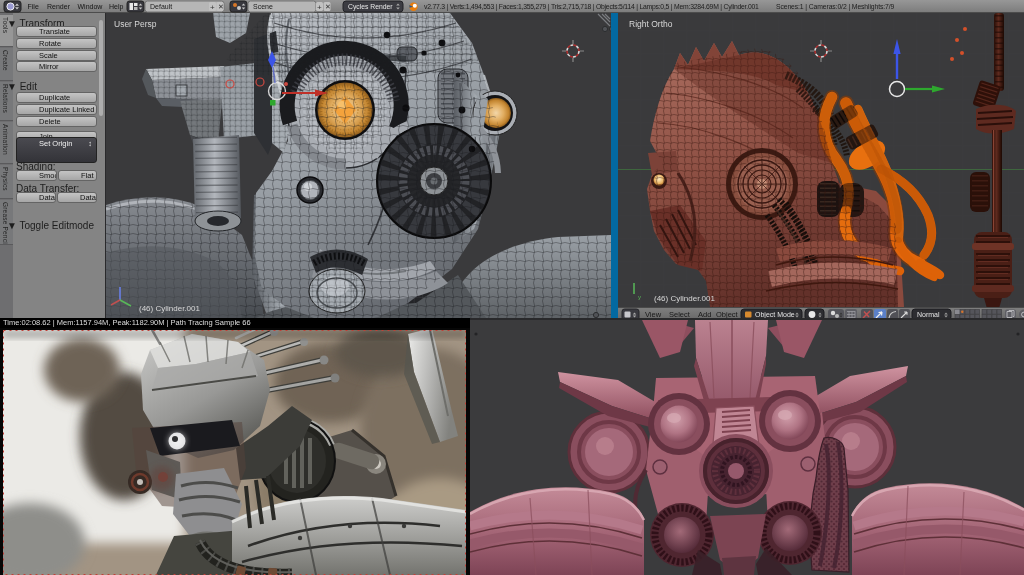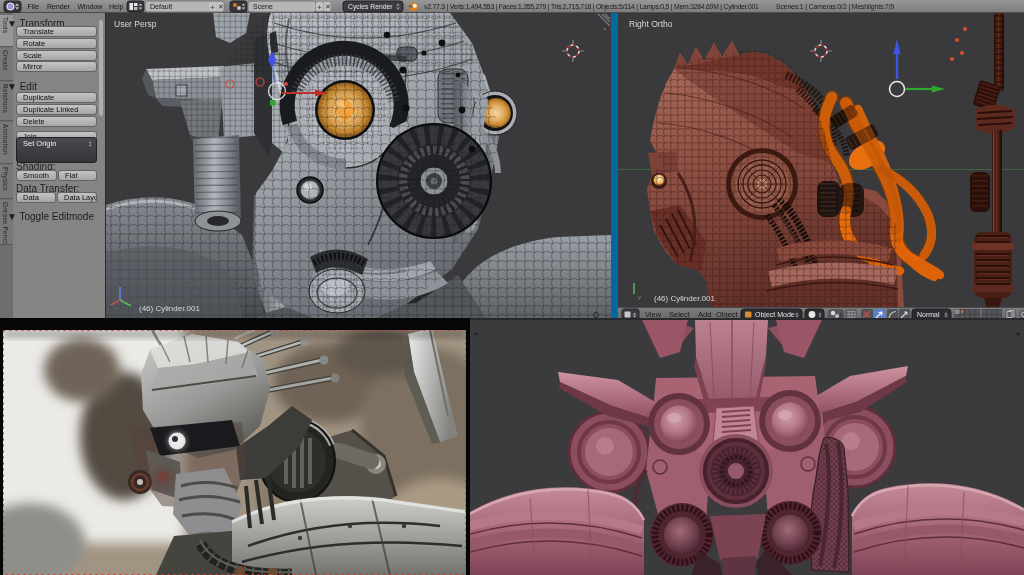--- a/index.html
+++ b/index.html
@@ -7,21 +7,21 @@
 #root{position:relative;width:1024px;height:575px}
 .abs{position:absolute}
 
 #topbar{left:0;top:0;width:1024px;height:13px;background:linear-gradient(#979797,#7d7d7d);border-bottom:1px solid #4c4c4c;font-size:8.5px;color:#151515}
 .darkbtn{background:linear-gradient(#46464c,#303036);border:1px solid #26262a;border-radius:2.5px;color:#e6e6e6}
 
 #shelf{left:0;top:13px;width:105px;height:305px;background:#848484}
 #tabs{position:absolute;left:0;top:0;width:13px;height:305px;background:#6e6e70}
 .tab{position:absolute;left:0;width:13px;background:#77787a;border-bottom:1px solid #5a5a5c;color:#252525;font-size:6.5px;overflow:hidden}
 .tab span{position:absolute;left:2px;top:2px;writing-mode:vertical-rl;white-space:nowrap;letter-spacing:0.2px}
-.tb{position:absolute;left:16px;width:81px;height:11px;background:linear-gradient(#c4c4c4,#a6a6a6);border:1px solid #646464;border-radius:3px;font-size:7.5px;color:#111;line-height:10px;padding-left:6px;white-space:nowrap;overflow:hidden}
+.tb{position:absolute;left:16px;width:81px;height:11px;background:linear-gradient(#c4c4c4,#a6a6a6);border:1px solid #646464;border-radius:3px;font-size:7.5px;color:#111;line-height:10px;padding-left:22px;white-space:nowrap;overflow:hidden}
 .lbl{position:absolute;left:16px;font-size:10px;color:#1d1d1d}
 .hdr{position:absolute;left:7px;font-size:10px;color:#1d1d1d}
 
 #vpmain{left:105px;top:13px;width:505px;height:305px;background:#3a3a3c;border-left:1px solid #2a2a2c}
 #vpright{left:611px;top:13px;width:413px;height:314px;background:#3a3a3c;border-left:7px solid #0369a1}
 #vph{position:absolute;left:0;top:294px;width:413px;height:13px;background:linear-gradient(#7e7e7e,#686868);border-top:1px solid #4a4a4a;font-size:8.5px;color:#181818}
 #renderpane{left:0;top:318px;width:470px;height:257px;background:#060606}
 #renderbar{position:absolute;left:0;top:0;width:470px;height:10px;background:#000;color:#dedede;font-size:7.5px;line-height:10px;padding-left:3px;white-space:nowrap}
 #vppink{left:470px;top:318px;width:554px;height:257px;background:#3b3b3d;border-top:2px solid #29292b}
 .wlab{position:absolute;color:#d8d8d8;font-size:8.5px}
@@ -106,21 +106,21 @@
   <div class="tb" style="top:91px">Duplicate Linked</div>
   <div class="tb" style="top:103px">Delete</div>
   <div class="tb" style="top:118px">Join</div>
   <div class="tb darkbtn" style="top:124px;height:26px;background:linear-gradient(#4a4a50,#333338);border-color:#222;color:#efefef;line-height:12px">Set Origin<span style="float:right;margin-right:4px">↕</span></div>
   <div class="lbl" style="top:148px">Shading:</div>
   <div class="tb" style="top:157px;width:41px">Smooth</div>
   <div class="tb" style="top:157px;left:58px;width:39px">Flat</div>
   <div class="lbl" style="top:170px">Data Transfer:</div>
   <div class="tb" style="top:179px;width:40px">Data</div>
   <div class="tb" style="top:179px;left:57px;width:40px;font-size:7.5px">Data Layo..</div>
-  <div class="hdr" style="top:198px">▼ Toggle Editmode</div>
+  <div class="hdr" style="top:207px">▼ Toggle Editmode</div>
   <div style="position:absolute;left:99px;top:7px;width:4px;height:96px;background:#aeaeae;border-radius:2px"></div>
 </div>
 
 <div id="vpmain" class="abs">
   <svg width="505" height="305" viewBox="0 0 505 305">
   <defs>
     <pattern id="wg" width="9" height="9" patternUnits="userSpaceOnUse">
       <path d="M0 4.5 Q4.5 6.5 9 4.5 M4.5 0 Q6.5 4.5 4.5 9" fill="none" stroke="#17191d" stroke-width="0.8" stroke-opacity="0.45"></path>
     </pattern>
     <pattern id="wg2" width="5.5" height="5.5" patternUnits="userSpaceOnUse">
@@ -519,20 +519,21 @@
       <circle cx="344.3" cy="3.8" r="1.2" fill="#d8742a"></circle>
       <rect x="387" y="1.5" width="11" height="10" rx="2" fill="#5e5e64"></rect>
       <path d="M389,3.5 h5 v6 h-5 Z M391,3.5 v-1 h5 v6 h-1" stroke="#c8c8cc" stroke-width="0.8" fill="none"></path>
       <circle cx="406" cy="6.5" r="5" fill="#5e5e64"></circle>
       <circle cx="406" cy="6.5" r="2.4" fill="none" stroke="#c8c8cc" stroke-width="0.9"></circle>
     </svg>
   </div>
 </div>
 
 <div id="renderpane" class="abs">
+  <div id="renderbar">Time:02:08.62 | Mem:1157.94M, Peak:1182.90M | Path Tracing Sample 66</div>
   <svg id="svgphoto" width="470" height="247" viewBox="0 0 470 247" style="top:10px">
   <defs>
     <filter id="b6" x="-30%" y="-30%" width="160%" height="160%">
             <feGaussianBlur stdDeviation="6"></feGaussianBlur>
           </filter>
     <filter id="b3" x="-30%" y="-30%" width="160%" height="160%">
             <feGaussianBlur stdDeviation="3"></feGaussianBlur>
           </filter>
     <linearGradient id="gHel" x1="0" y1="0" x2="0.6" y2="1">
       <stop offset="0" stop-color="#cbcbc9"></stop>

